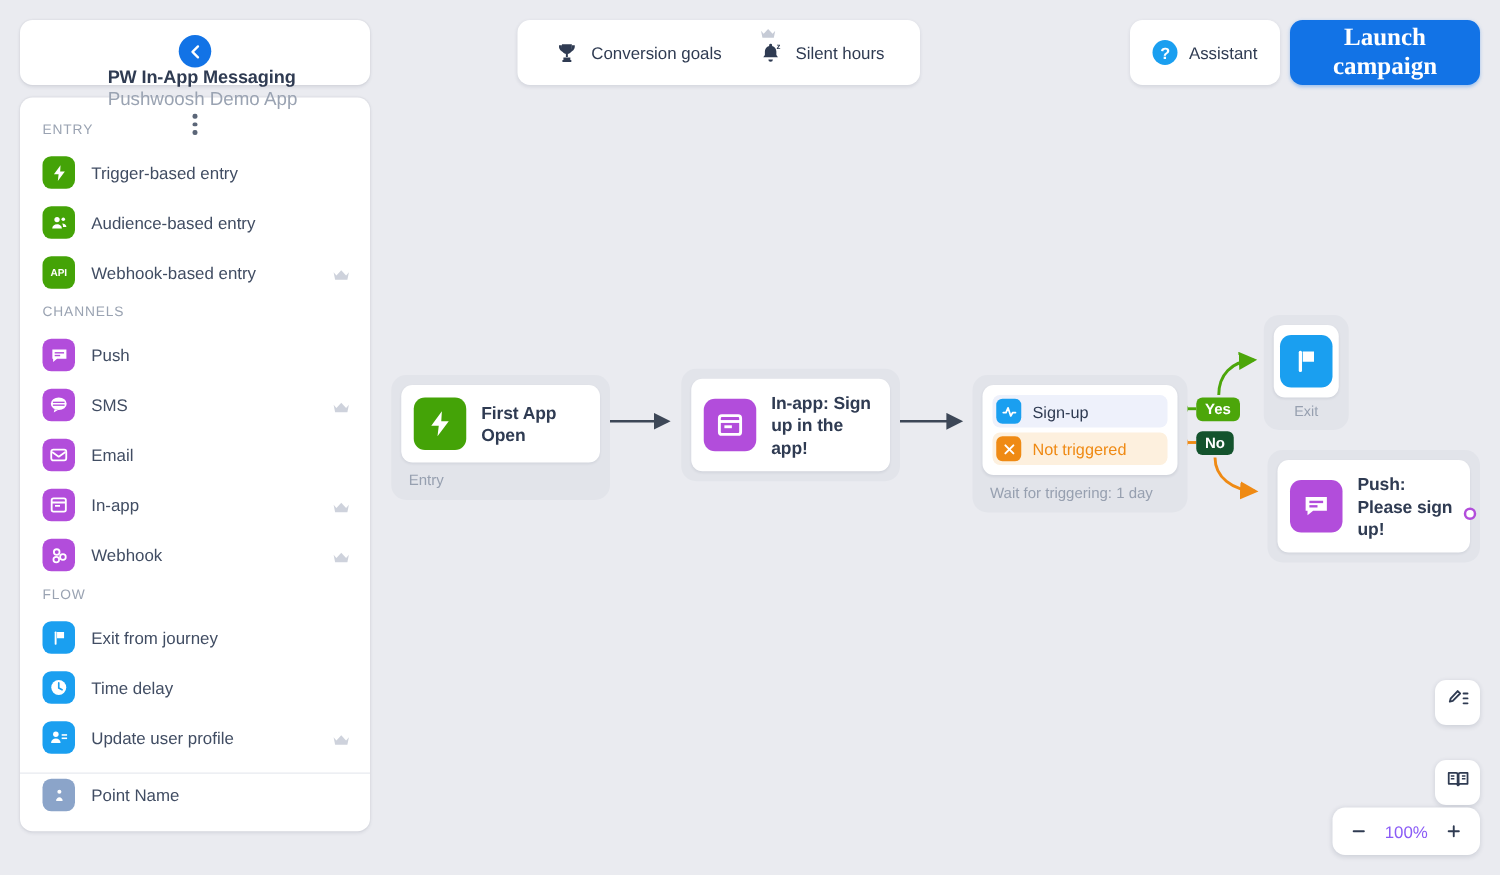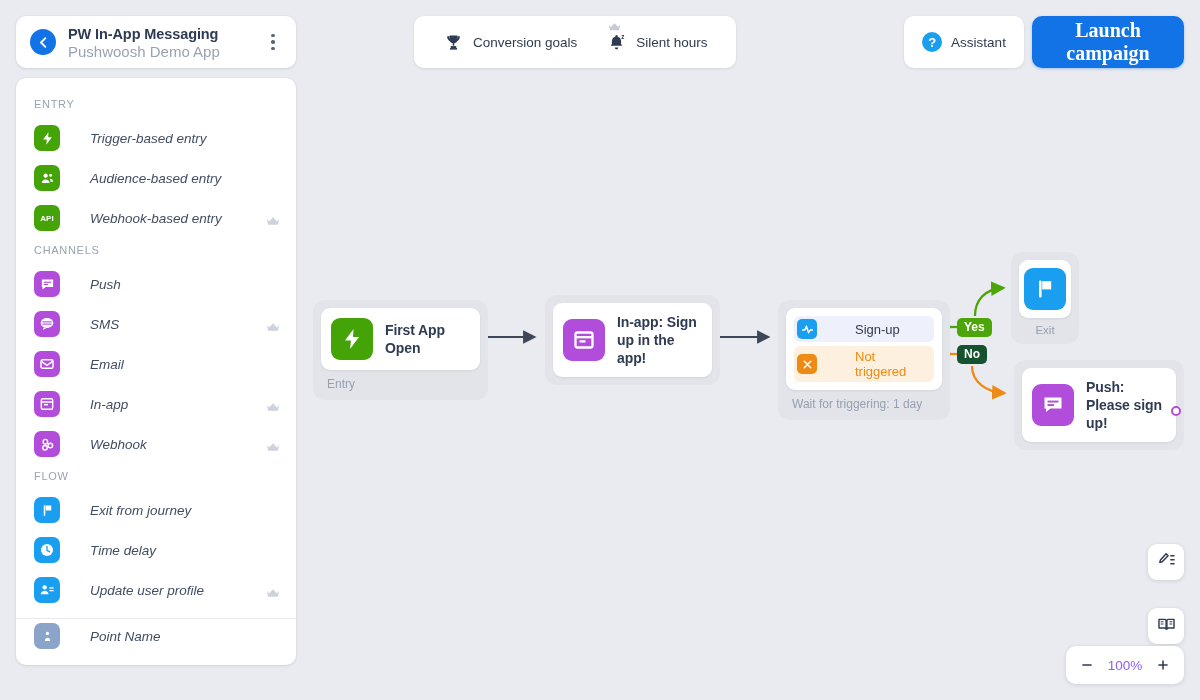--- a/index.html
+++ b/index.html
@@ -11,20 +11,21 @@
   }
   .app { position: relative; width: 1200px; height: 700px; }
 
   
   .sidebar { position: absolute; left: 16px; top: 16px; width: 280px; }
 
   .hdr-card {
     background: #fff; border-radius: 10px; height: 52px;
     display: flex; align-items: center; padding: 12px 14px;
     box-shadow: 0 1px 3px rgba(30,40,70,.10), 0 0 0 1px rgba(30,40,70,.02);
+    flex-direction: column;
   }
   .back-btn {
     width: 26px; height: 26px; border-radius: 50%;
     background: #1273e6; flex: 0 0 26px;
     display: flex; align-items: center; justify-content: center;
     color: #fff;
   }
   .back-btn svg { width: 15px; height: 15px; display: block; }
   .hdr-txt { margin-left: 12px; flex: 1; min-width: 0; }
   .hdr-title {
@@ -50,21 +51,21 @@
   }
   .nav-ico {
     width: 26px; height: 26px; border-radius: 7px; flex: 0 0 26px;
     display: flex; align-items: center; justify-content: center; color: #fff;
   }
   .nav-ico svg { display: block; }
   .g { background: #44a307; }
   .p { background: #b24ddb; }
   .b { background: #1a9ff0; }
   .mut { background: #8ba4c9; }
-  .nav-label { margin-left: 30px; font-size: 13.5px; color: #414d63; flex: 1; font-style: italic; }
+  .nav-label { margin-left: 13px; font-size: 13.5px; color: #414d63; flex: 1; }
   .crown { width: 14px; height: 11px; flex: 0 0 14px; opacity: .85; }
   .divider { height: 1px; background: #e8eaef; margin: 8px 0 0 0; }
   .last-pad { padding-bottom: 12px; }
 
   
   .toolbar {
     position: absolute; left: 414px; top: 16px; height: 52px;
     background: #fff; border-radius: 10px; display: flex; align-items: center;
     padding: 16px 14px; box-shadow: 0 1px 3px rgba(30,40,70,.10);
   }
@@ -113,21 +114,21 @@
   .node-sub { font-size: 12px; color: #97a0b0; padding: 7px 0 1px 6px; }
 
   
   #node-entry { left: 313px; top: 300px; width: 175px; }
   #node-inapp { left: 545px; top: 295px; width: 175px; }
   #node-cond  { left: 778px; top: 300px; width: 172px; }
   #node-exit  { left: 1011px; top: 252px; width: 68px; }
   #node-push  { left: 1014px; top: 360px; width: 170px; }
 
   .cond-card { flex-direction: column; align-items: stretch; padding: 8px; }
-  .cond-row { display: flex; align-items: center; border-radius: 6px; padding: 3px 6px 3px 3px; gap: 29px; }
+  .cond-row { display: flex; align-items: center; border-radius: 6px; padding: 3px 6px 3px 3px; }
   .cond-row + .cond-row { margin-top: 4px; }
   .cond-yes { background: #eef1fb; }
   .cond-no  { background: #fdf0de; }
   .cond-ico { width: 20px; height: 20px; border-radius: 5px; flex: 0 0 20px;
     display: flex; align-items: center; justify-content: center; color: #fff; }
   .cond-ico svg { display: block; }
   .ci-blue { background: #1a9ff0; }
   .ci-or { background: #ef8a14; }
   .cond-txt { margin-left: 9px; font-size: 13px; color: #2f3b52; }
   .cond-txt.or { color: #ef8a14; }

